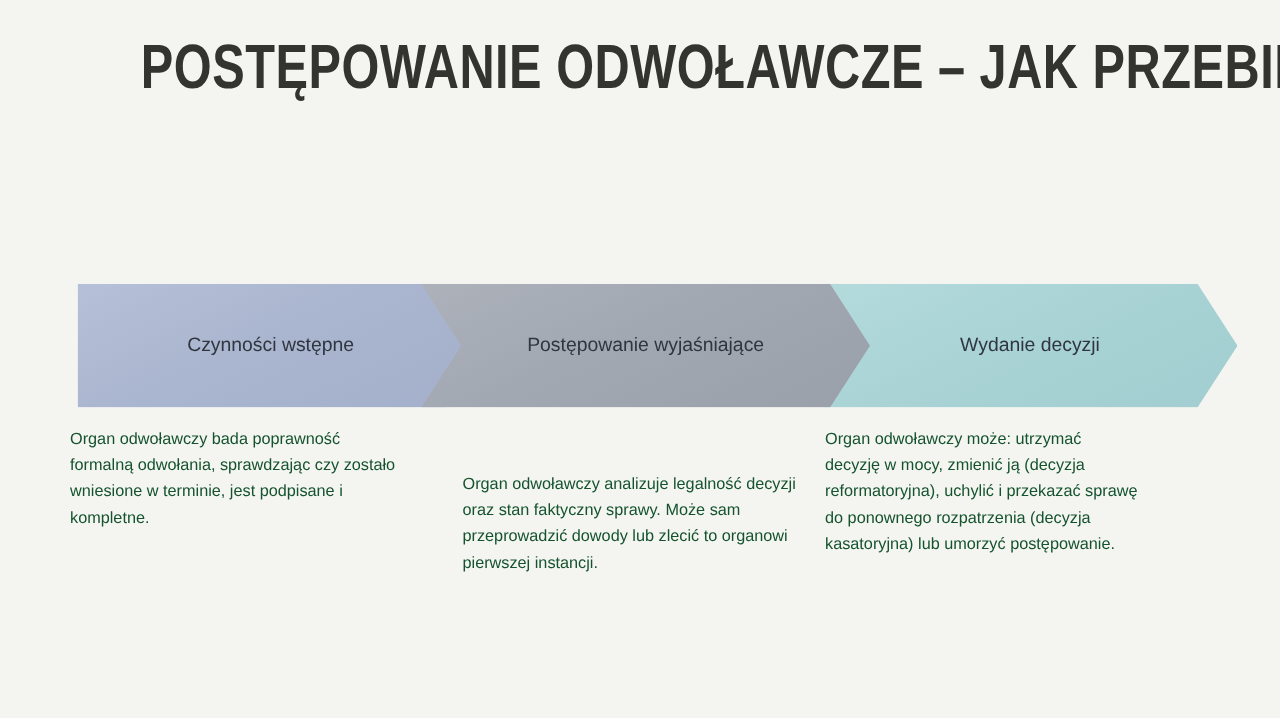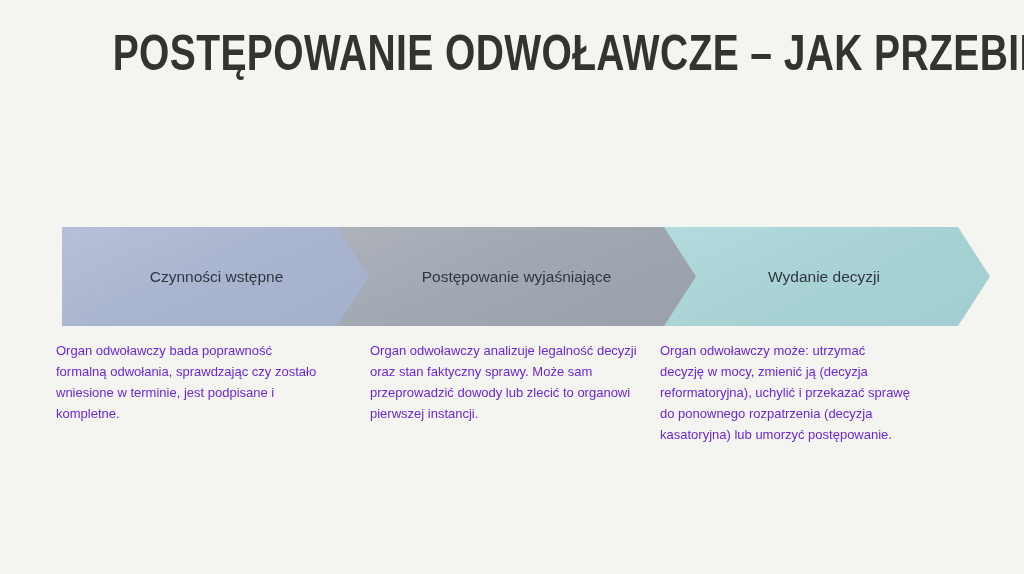--- a/index.html
+++ b/index.html
@@ -103,26 +103,26 @@
     top: 340px;
     width: 1024px;
     height: 180px;
   }
 
   .desc {
     position: absolute;
     top: 0;
     font-size: 13px;
     line-height: 21px;
-    color: #6d28d9;
+    color: #14532d;
     font-family: "Liberation Sans", sans-serif;
   }
 
   .desc-1 { left: 56px;  width: 262px; }
-  .desc-2 { left: 370px; width: 268px; }
+  .desc-2 { left: 370px; width: 268px; margin-top: 36px; }
   .desc-3 { left: 660px; width: 252px; }
 </style>
 </head>
 <body>
 
 <div class="title">POSTĘPOWANIE ODWOŁAWCZE – JAK PRZEBIEGA</div>
 
 <div class="chevron-band">
 
   <div class="chevron chev-1">

